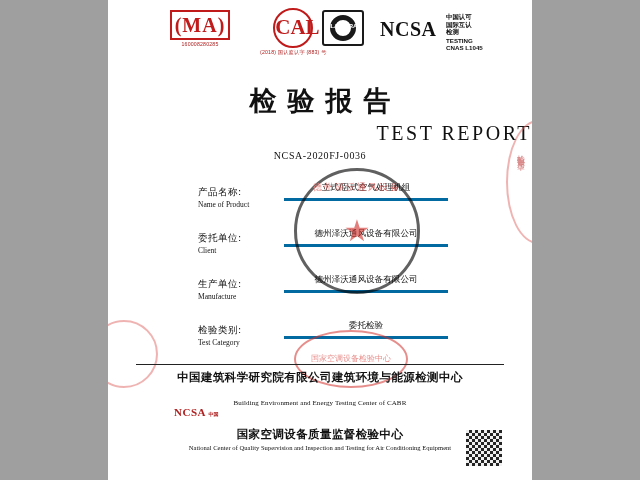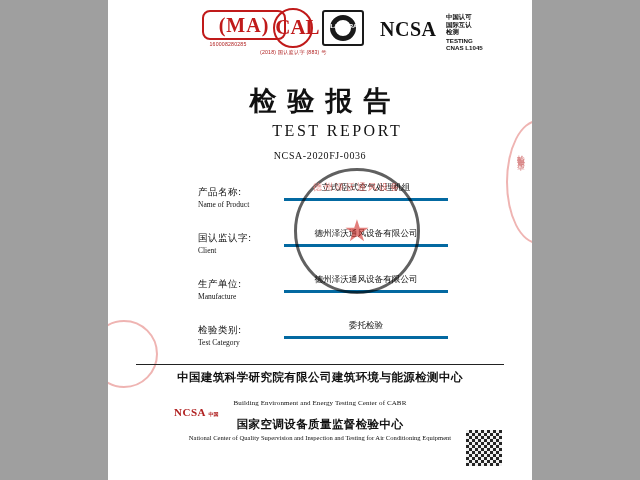--- a/index.html
+++ b/index.html
@@ -42,32 +42,31 @@
     letter-spacing: .2px;
     margin-top: 1px;
     white-space: nowrap;
   }
 
   
   .ma {
     left: 62px; top: 2px;
   }
   .ma-box {
-    width: 84px; height: 30px;
+    width: 60px; height: 30px;
     border: 2.5px solid #c01a1a;
-    border-radius: 8px;
+    border-radius: 0;
     box-sizing: border-box;
     color: #c01a1a;
     font-family: "Liberation Serif", serif;
     font-weight: bold;
     font-size: 20px;
     line-height: 26px;
     letter-spacing: 1px;
     position: relative;
-    margin-left: 32px;
   }
 
   
   .cal { left: 152px; top: 0px; }
   .cal-mark {
     width: 40px; height: 40px;
     border: 2.5px solid #c01a1a;
     border-radius: 50%;
     box-sizing: border-box;
     margin: 0 auto;
@@ -143,23 +142,23 @@
     font-weight: bold;
     font-size: 27px;
     letter-spacing: 11px;
     color: #111;
     text-indent: 11px;
   }
   .title-en {
     position: absolute;
     left: 0; right: 0;
     top: 122px;
-    text-align: center;
-    font-family: "Liberation Serif", serif;
-    font-size: 16px;
+    text-align: right;
+    font-family: "Liberation Serif", serif;
+    font-size: 20px;
     letter-spacing: 2.5px;
     color: #111;
     text-indent: 2.5px;
     padding-left: 32px;
   }
   .report-no {
     position: absolute;
     left: 0; right: 0;
     top: 150px;
     text-align: center;
@@ -243,21 +242,21 @@
     color: #111;
     margin-top: 14px;
     letter-spacing: .1px;
   }
   .ft-cn2 {
     font-family: "DejaVu Sans", sans-serif;
     font-size: 11.5px;
     font-weight: bold;
     color: #111;
     letter-spacing: .4px;
-    margin-top: 10px;
+    margin-top: 20px;
   }
   .ft-en2 {
     font-family: "Liberation Serif", serif;
     font-size: 6.6px;
     color: #111;
     margin-top: 2px;
   }
   .ncsa-mark {
     position: absolute;
     left: 66px;
@@ -422,21 +421,21 @@
     <div class="field">
       <div class="f-labels">
         <div class="f-cn">产品名称:</div>
         <div class="f-en">Name of Product</div>
       </div>
       <div class="f-val">立式/卧式空气处理机组</div>
     </div>
 
     <div class="field">
       <div class="f-labels">
-        <div class="f-cn">国认监认字:</div>
+        <div class="f-cn">委托单位:</div>
         <div class="f-en">Client</div>
       </div>
       <div class="f-val">德州泽沃通风设备有限公司</div>
     </div>
 
     <div class="field">
       <div class="f-labels">
         <div class="f-cn">生产单位:</div>
         <div class="f-en">Manufacture</div>
       </div>
@@ -449,20 +448,21 @@
         <div class="f-en">Test Category</div>
       </div>
       <div class="f-val">委托检验</div>
     </div>
   </div>
 
   <div class="stamp-main">
     <div class="stamp-arc">德州泽沃通风设备</div>
     <div class="stamp-star">★</div>
   </div>
+  <div class="stamp-oval">国家空调设备检验中心</div>
   <div class="stamp-edge"></div>
   <div class="vert-text">检验专用章</div>
   <div class="stamp-edge2"></div>
 
   <div class="footer-rule"></div>
   <div class="footer">
     <div class="ft-cn1">中国建筑科学研究院有限公司建筑环境与能源检测中心</div>
     <div class="ft-en1">Building Environment and Energy Testing Center of CABR</div>
     <div class="ft-cn2">国家空调设备质量监督检验中心</div>
     <div class="ft-en2">National Center of Quality Supervision and Inspection and Testing for Air Conditioning Equipment</div>

